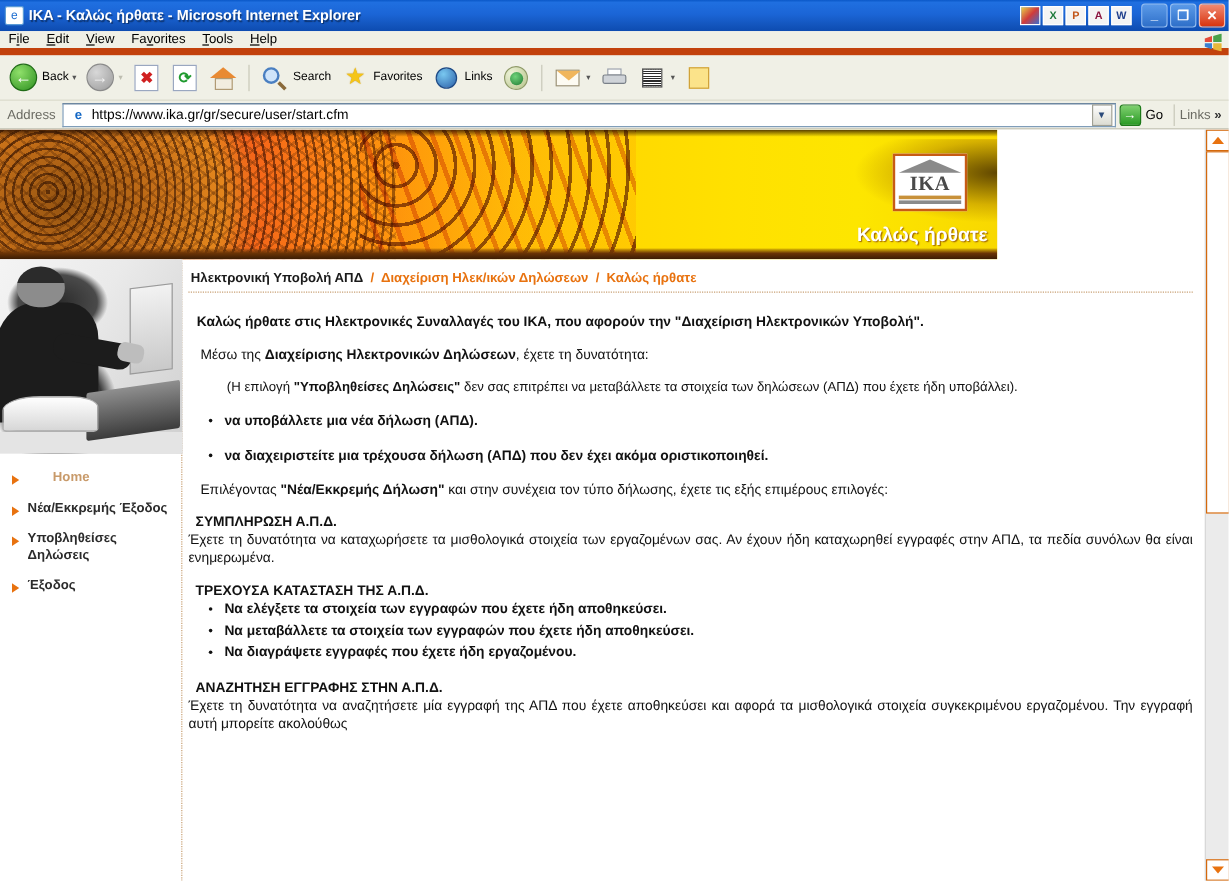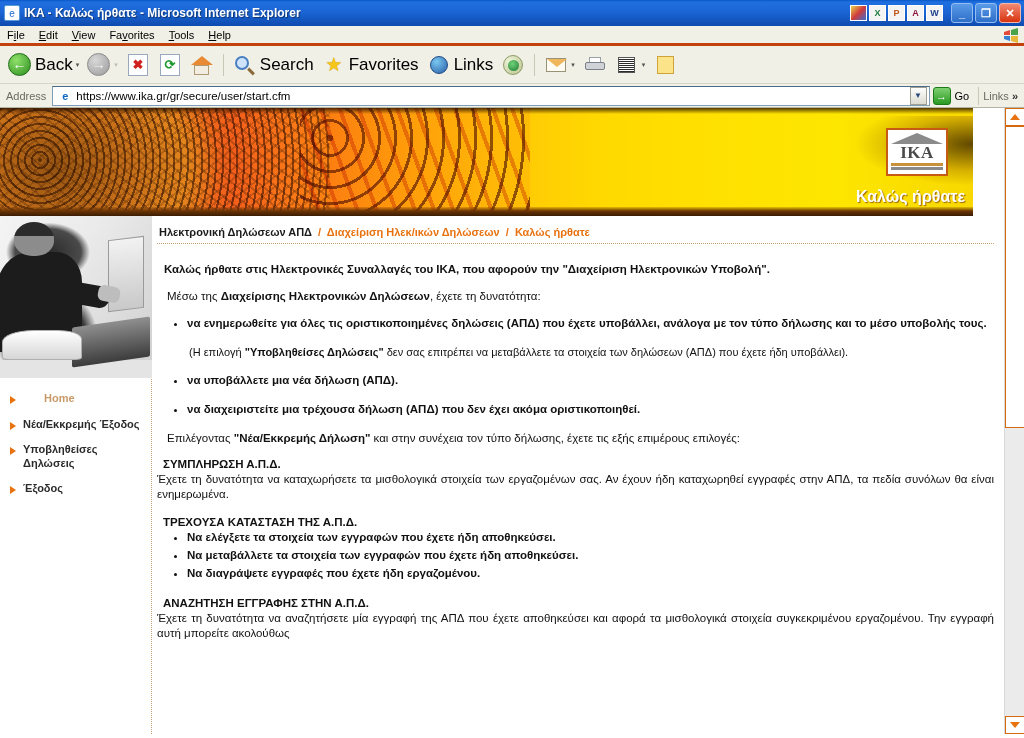--- a/index.html
+++ b/index.html
@@ -46,21 +46,21 @@
     color: #fff; font-size: 11px; font-weight: bold;
     display: flex; align-items: center; justify-content: center;
     cursor: default;
   }
   .win-btn.close { background: linear-gradient(to bottom, #f08a72, #d8330f); border-color:#f5b8a8; }
 
   
   .menubar {
     height: 20px; background: #f0f0e6;
     display: flex; align-items: center;
-    border-bottom: 3px solid #c2410c;
+    border-bottom: 6px solid #c2410c;
     position: relative;
   }
   .menu-item {
     font-size: 11px; color: #000; padding: 1px 7px;
     cursor: default;
   }
   .menu-item u { text-decoration: underline; }
   .menu-flag {
     position: absolute; right: 4px; top: 1px;
     width: 18px; height: 17px;
@@ -68,21 +68,21 @@
     font-size: 12px;
   }
 
   
   .toolbar {
     height: 38px; background: #f0f0e6;
     display: flex; align-items: center; padding: 0 4px;
     border-bottom: 1px solid #d6d6c8;
   }
   .tbtn { display: flex; align-items: center; padding: 2px 4px; cursor: default; }
-  .tbtn .lbl { font-size: 17px; color: #000; margin-left: 3px; }
+  .tbtn .lbl { font-size: 10px; color: #000; margin-left: 3px; }
   .caret { font-size: 7px; color: #555; margin-left: 3px; }
   .caret.dim { color: #bdbdb0; }
   .tsep { width: 1px; height: 22px; background: #c8c8b8; margin: 0 5px; }
 
   .ic { width: 24px; height: 24px; position: relative; flex: none; }
   .ic-circle {
     width: 23px; height: 23px; border-radius: 50%;
     display: flex; align-items: center; justify-content: center;
     font-size: 14px; font-weight: bold; color: #fff;
   }
@@ -169,21 +169,21 @@
   .go-lbl { font-size: 11px; color:#000; margin-left: 4px; }
   .links-sep { width:1px; height:18px; background:#c8c8b8; margin:0 4px; }
   .links-lbl { font-size: 11px; color: #6b6b63; }
   .chev2 { font-size: 11px; color:#333; font-weight:bold; margin: 0 4px 0 3px; }
 
   
   .viewport { position: relative; width: 1024px; height: 626px; background:#fff; overflow:hidden; }
   .page { position:absolute; left:0; top:0; width: 1004px; height: 626px; overflow:hidden; background:#fff;}
 
   
-  .banner { position: relative; width: 973px; height: 108px; overflow:hidden;
+  .banner { position: relative; width: 831px; height: 108px; overflow:hidden;
     background:
       radial-gradient(ellipse 220px 170px at 55px 60px, #8a4a10 0%, #c06818 35%, #e0801c 60%, transparent 75%),
       linear-gradient(90deg,
         #7a3c0c 0%, #b45c12 6%, #d97a18 14%, #f2561a 24%,
         #fb7a14 32%, #ffa50a 42%, #ffc806 52%, #ffd900 62%,
         #ffe100 74%, #fde600 86%, #f8d800 100%);
   }
   .banner-grain {
     position:absolute; left:0; top:0; width: 330px; height:108px;
     background:
@@ -506,36 +506,33 @@
           </div>
           <div class="side-item">
             <div class="side-tri"></div>
             <div class="side-lbl">Έξοδος</div>
           </div>
         </div>
       </div>
 
       <div class="content">
         <div class="crumb">
-          <span class="c0">Ηλεκτρονική Δηλώσεων ΑΠΔ</span>
+          <span class="c0">Ηλεκτρονική Υποβολή ΑΠΔ</span>
           <span class="sep">/</span>
           <span class="c1">Διαχείριση Ηλεκ/ικών Δηλώσεων</span>
           <span class="sep">/</span>
           <span class="c2">Καλώς ήρθατε</span>
         </div>
 
         <p class="para intro">Καλώς ήρθατε στις Ηλεκτρονικές Συναλλαγές του ΙΚΑ, που αφορούν την "Διαχείριση Ηλεκτρονικών Υποβολή".</p>
 
         <p class="para lead">
           <span>Μέσω της </span><span class="b">Διαχείρισης Ηλεκτρονικών Δηλώσεων</span><span>, έχετε τη δυνατότητα:</span>
         </p>
 
-        <ul class="bullets">
-          <li>να ενημερωθείτε για όλες τις οριστικοποιημένες δηλώσεις (ΑΠΔ) που έχετε υποβάλλει, ανάλογα με τον τύπο δήλωσης και το μέσο υποβολής τους.</li>
-        </ul>
 
         <p class="note sub">
           <span>(Η επιλογή </span><span class="b">"Υποβληθείσες Δηλώσεις"</span><span> δεν σας επιτρέπει να μεταβάλλετε τα στοιχεία των δηλώσεων (ΑΠΔ) που έχετε ήδη υποβάλλει).</span>
         </p>
 
         <ul class="bullets">
           <li>να υποβάλλετε μια νέα δήλωση (ΑΠΔ).</li>
           <li>να διαχειριστείτε μια τρέχουσα δήλωση (ΑΠΔ) που δεν έχει ακόμα οριστικοποιηθεί.</li>
         </ul>
 

